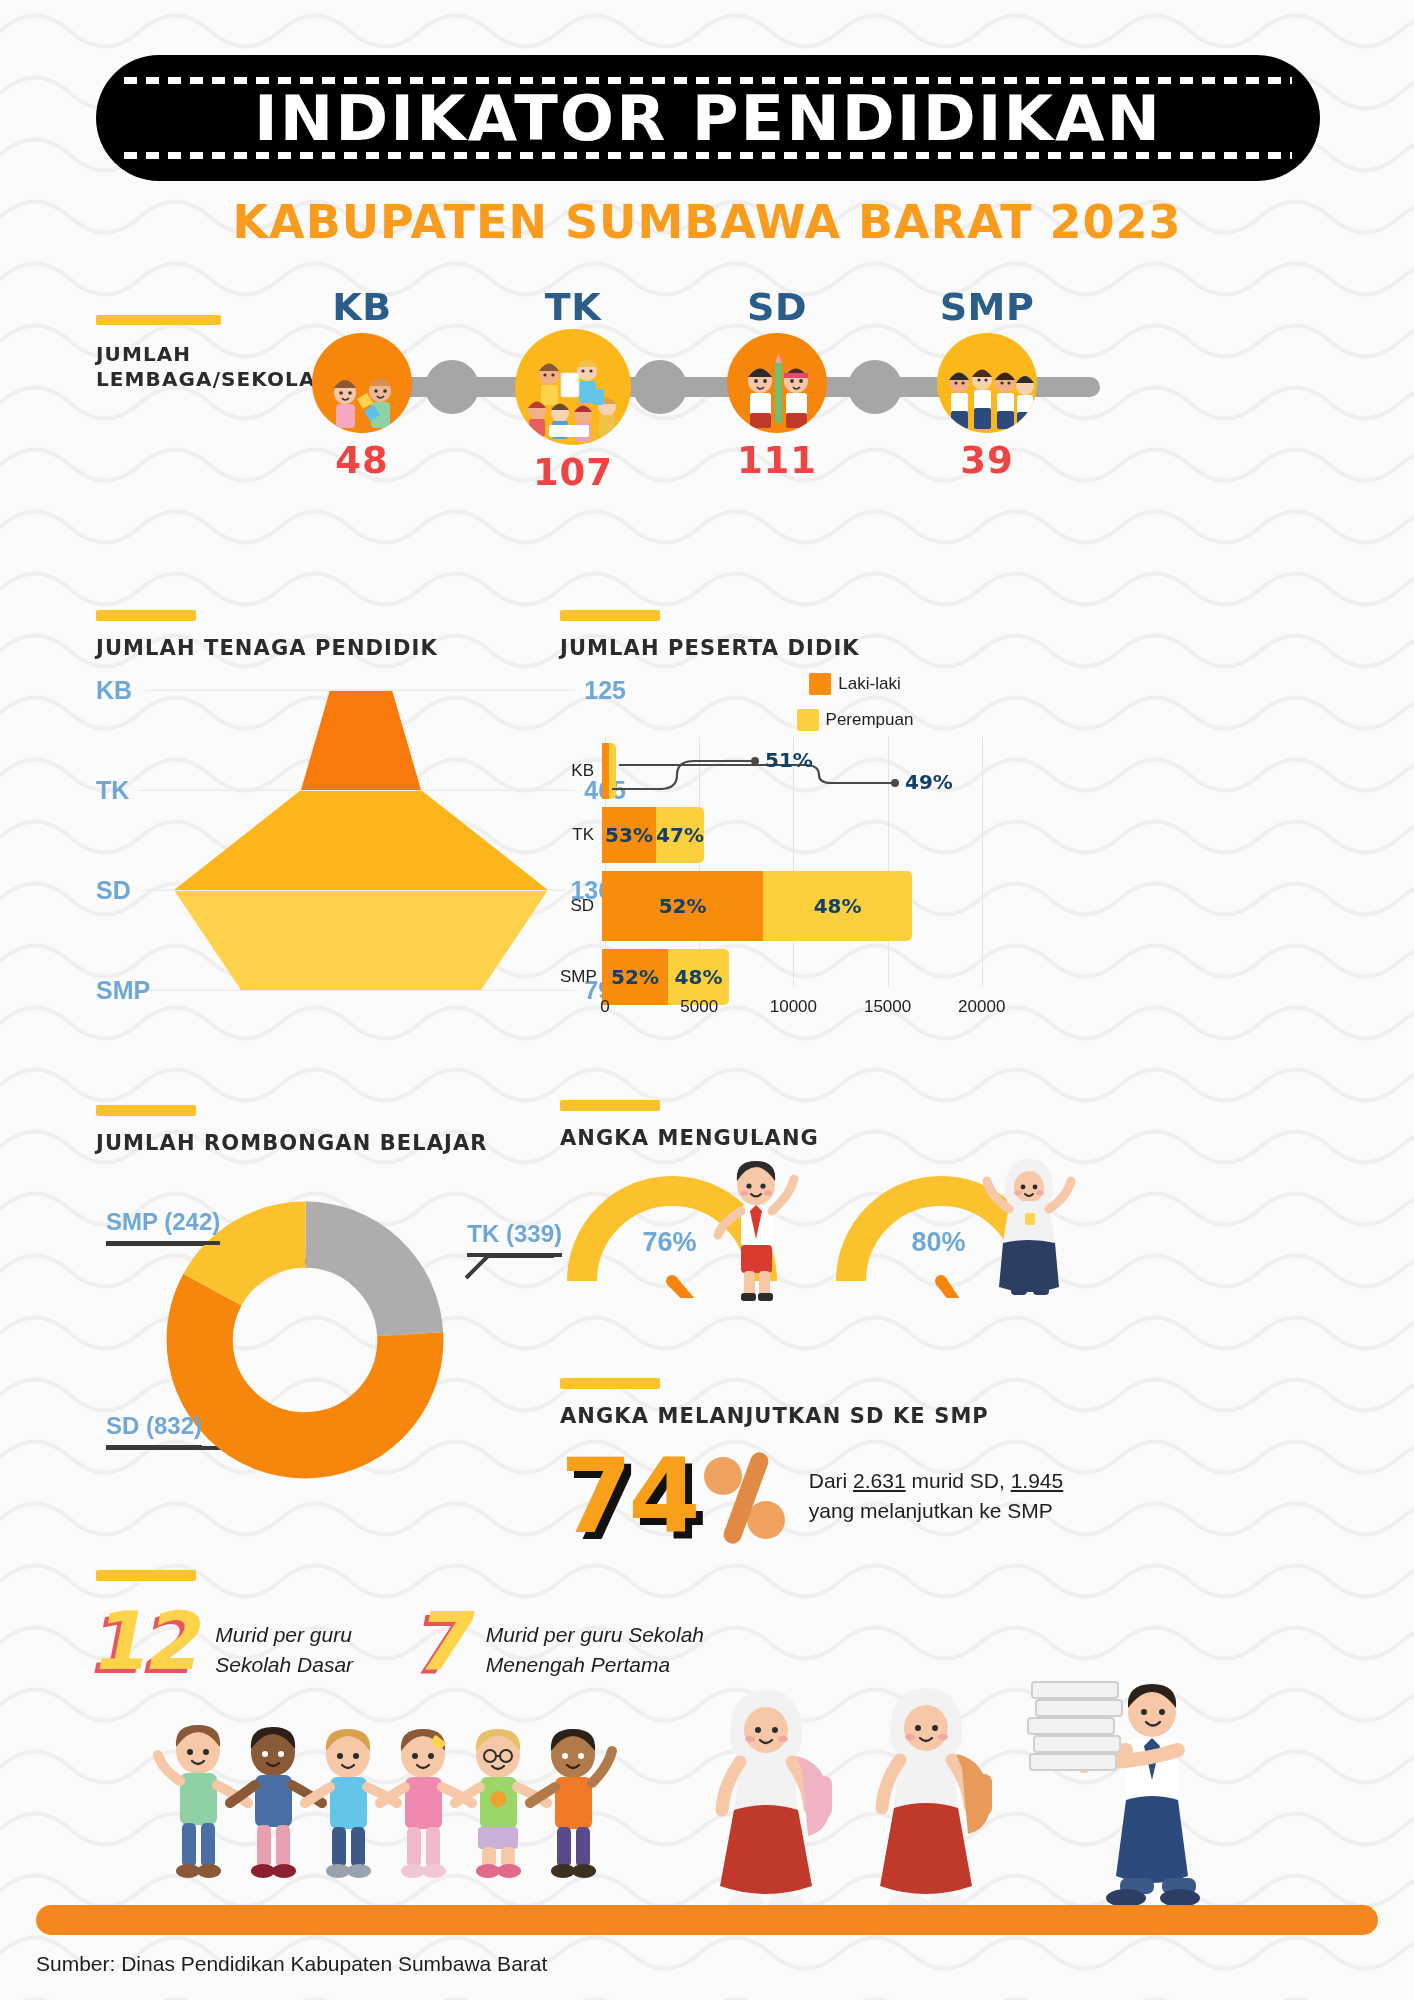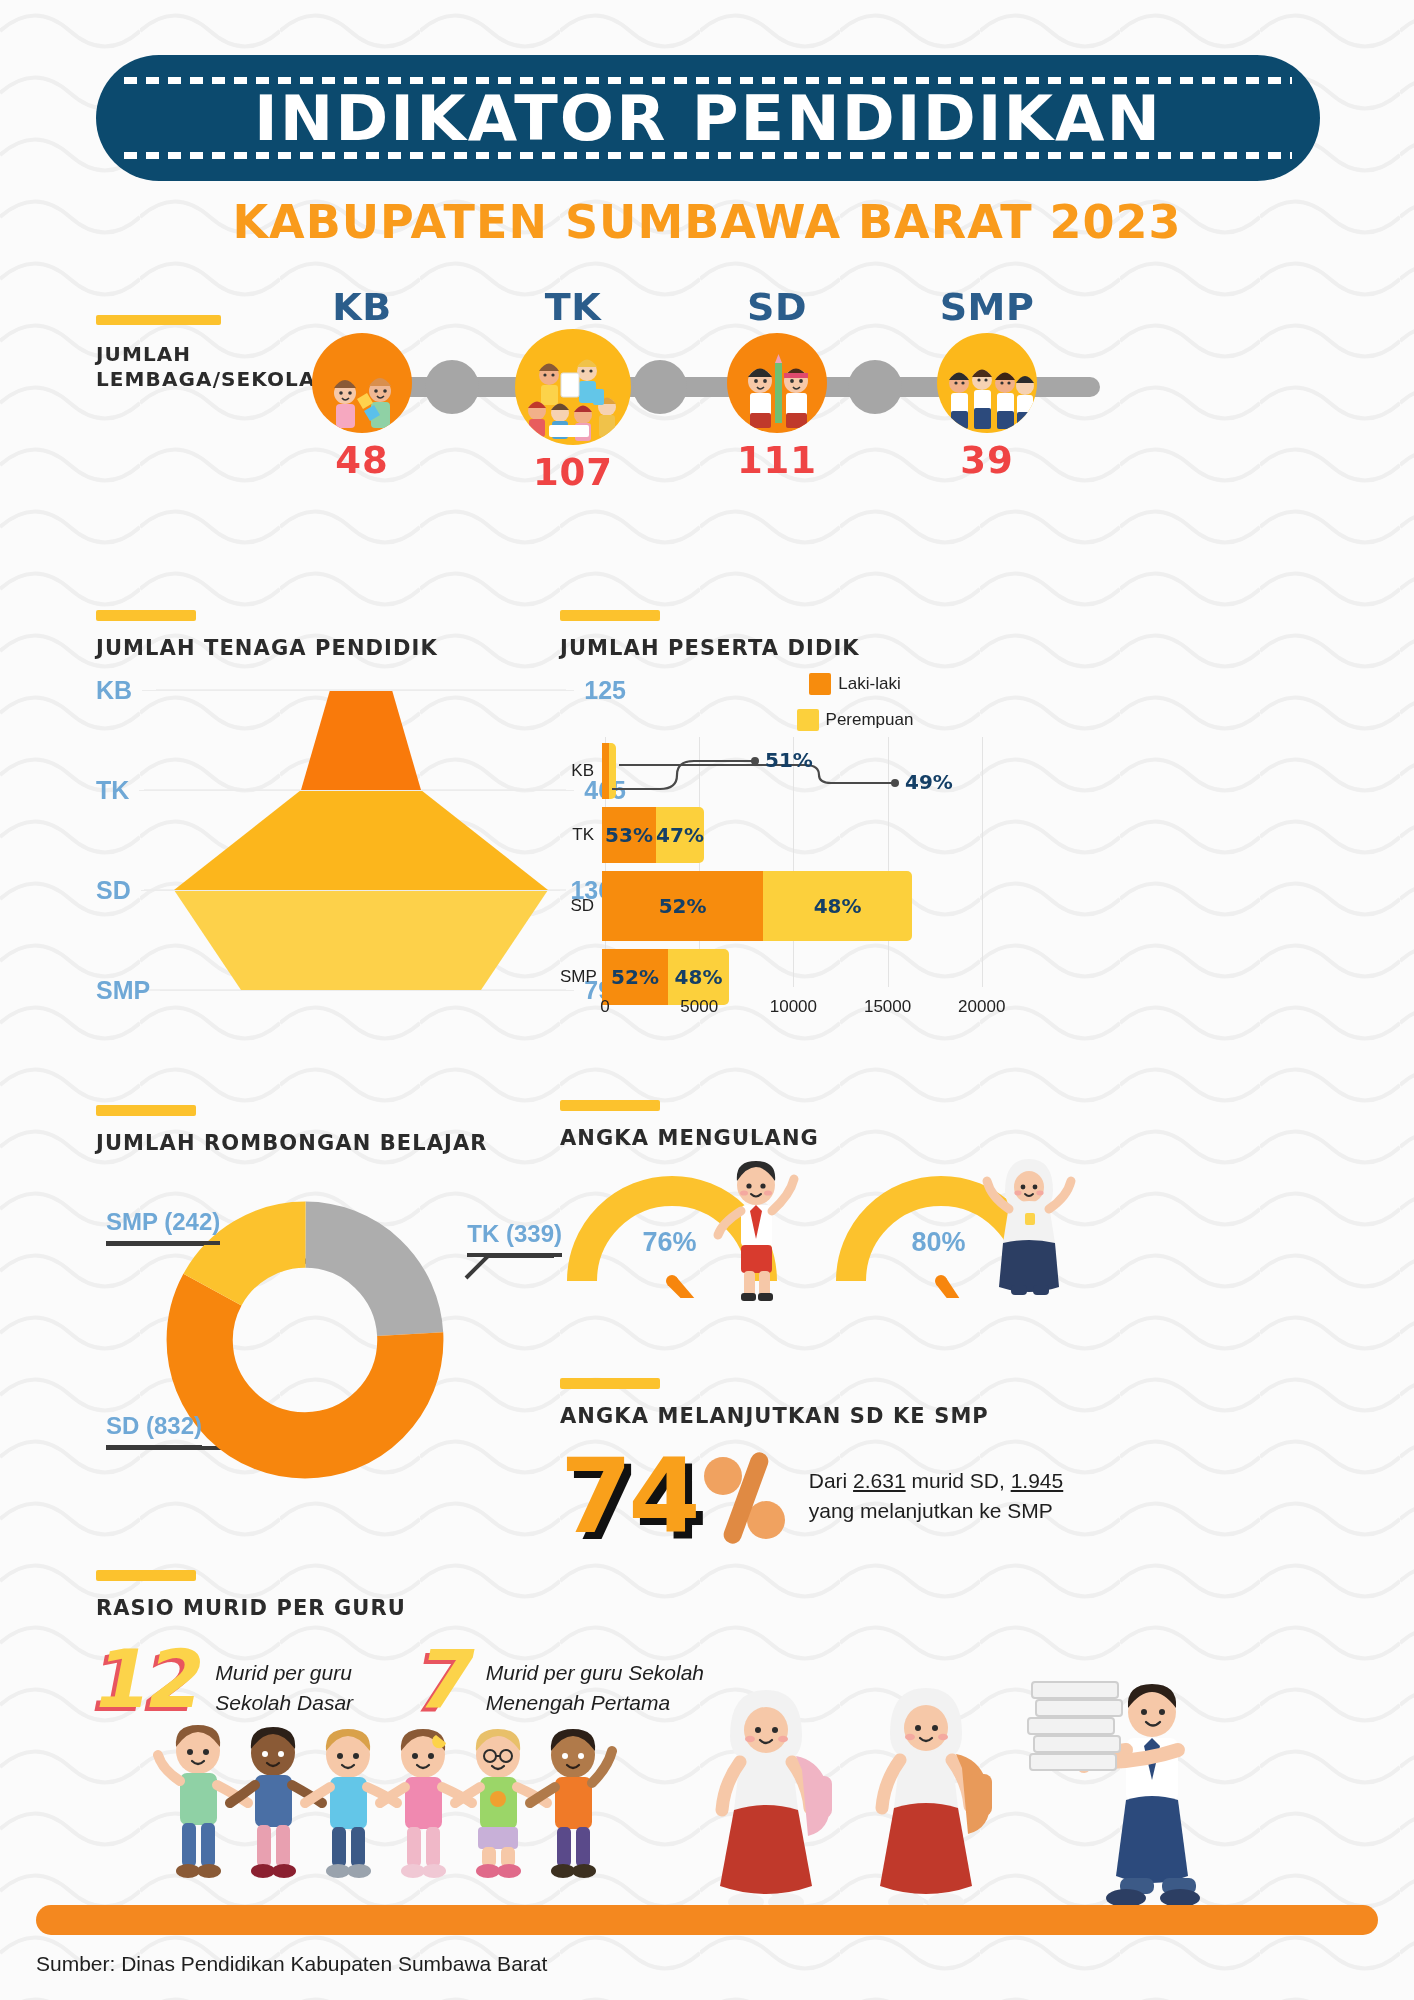--- a/index.html
+++ b/index.html
@@ -24,21 +24,21 @@
     font-weight: bold;
     font-size: 21px;
     letter-spacing: 1.1px;
     color: #2b2b2b;
     line-height: 1.25;
   }
 
   
   #header-banner {
     position: absolute; left: 96px; top: 55px; width: 1224px; height: 126px;
-    background: #0c4a6e; border-radius: 63px; z-index: 2;
+    background: #000000; border-radius: 63px; z-index: 2;
   }
   #header-banner::before, #header-banner::after {
     content: ""; position: absolute; left: 28px; right: 28px; height: 7px;
     background-image: repeating-linear-gradient(to right,
       #ffffff 0px, #ffffff 13px, transparent 13px, transparent 22px);
   }
   #header-banner::before { top: 22px; }
   #header-banner::after { bottom: 22px; }
   #header-title {
     position: absolute; inset: 0; display: flex; align-items: center;
@@ -525,21 +525,20 @@
       <div>
         <span>Dari </span><u>2.631</u><span> murid SD, </span><u>1.945</u>
       </div>
       <div>yang melanjutkan ke SMP</div>
     </div>
   </div>
 </div>
 
 <div id="ratio-sec">
   <div class="sec-rule"></div>
-  <div class="sec-title">RASIO MURID PER GURU</div>
 
   <div id="ratio-items">
     <div class="ratio-item">
       <span class="ratio-num">12</span>
       <span class="ratio-txt">
         <span>Murid per guru</span><br>
         <span>Sekolah Dasar</span>
       </span>
     </div>
     <div class="ratio-item">

